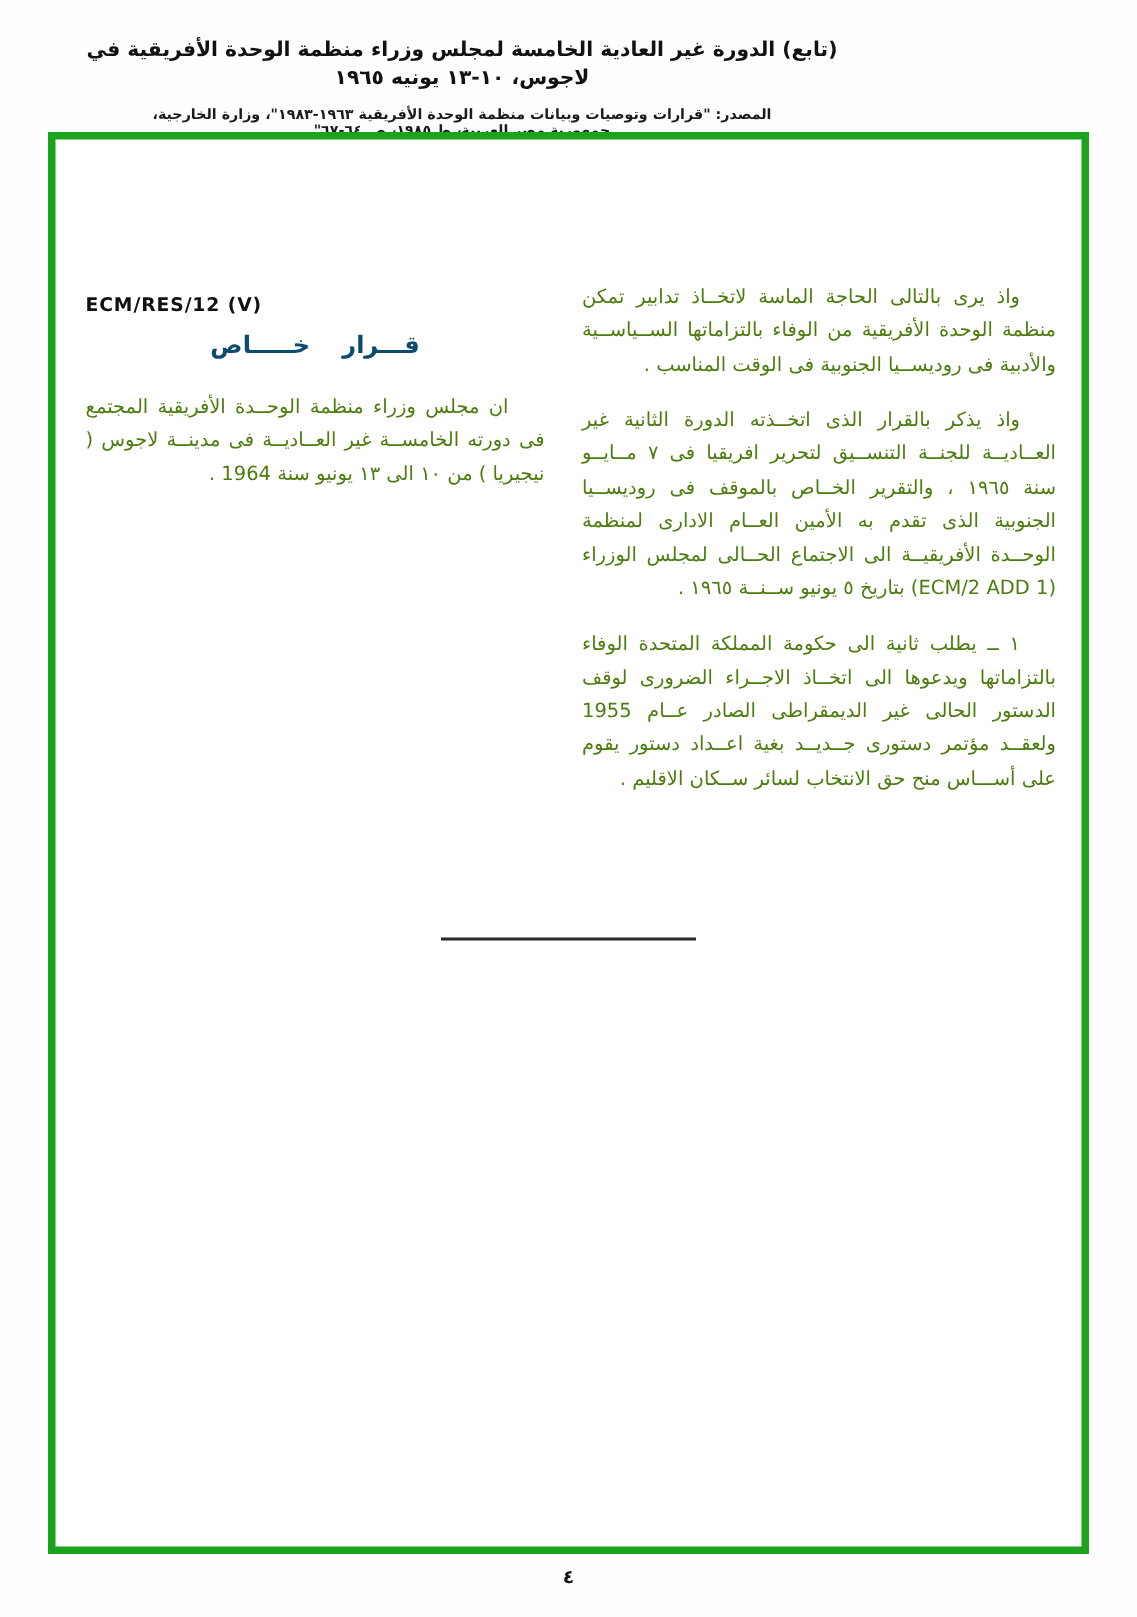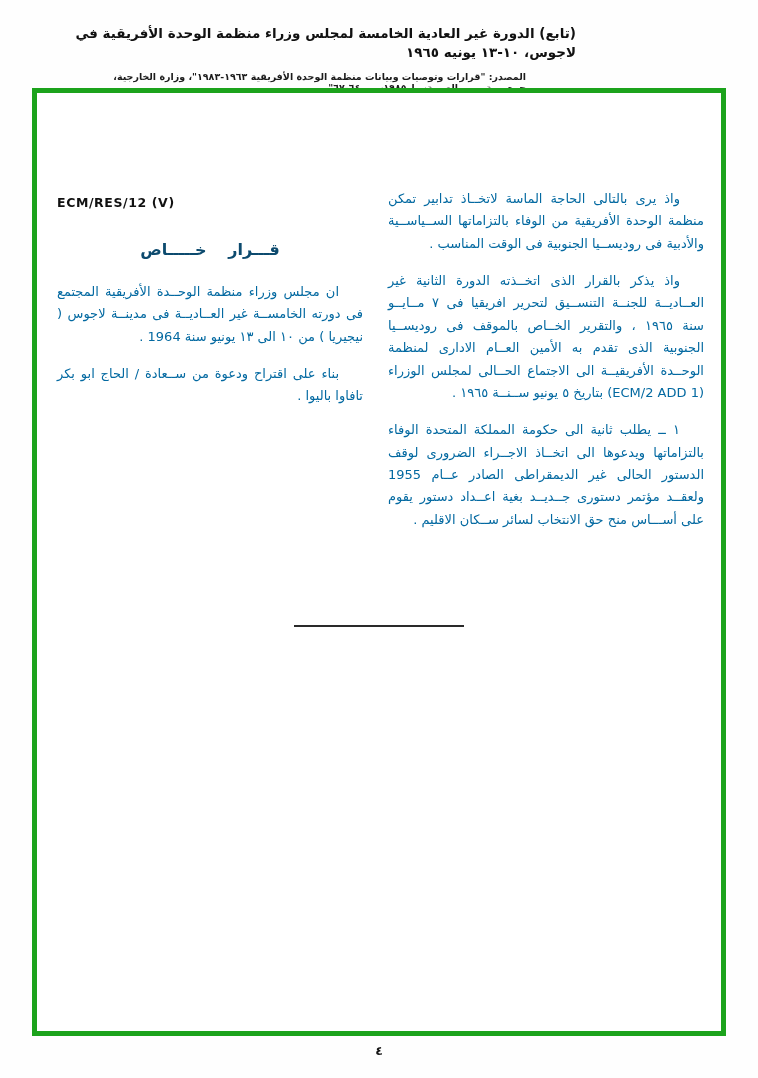--- a/index.html
+++ b/index.html
@@ -11,20 +11,21 @@
     position: relative;
     overflow: hidden;
   }
   .page { position: absolute; inset: 0; background: #fefefe; }
 
   
   .header {
     position: absolute;
     top: 24px; left: 0;
     width: 616px;
+    text-align: center;
     direction: rtl;
   }
   .header-title {
     font-size: 13.5px;
     font-weight: bold;
     color: #111;
     padding: 0 40px;
     line-height: 1.4;
   }
   .header-source {
@@ -48,31 +49,31 @@
   .col { position: absolute; direction: rtl; }
   .col-right { top: 95px;  right: 17px; width: 316px; }
   .col-left  { top: 102px; left: 20px;  width: 306px; }
 
   .para {
     font-size: 13px;
     line-height: 1.72;
     text-align: justify;
     text-indent: 24px;
     margin-bottom: 15px;
-    color: #0369a1;
+    color: #4d7c0f;
   }
 
   .ref {
     direction: ltr;
     text-align: left;
     font-weight: bold;
     font-size: 12.5px;
     letter-spacing: 0.6px;
     color: #111;
-    margin-bottom: 30px;
+    margin-bottom: 10px;
   }
   .title {
     text-align: center;
     font-size: 16px;
     font-weight: bold;
     word-spacing: 16px;
     color: #0c4a6e;
     margin: 4px 0 22px 0;
   }
 
@@ -111,21 +112,20 @@
     <div class="col col-right">
       <p class="para">واذ يرى بالتالى الحاجة الماسة لاتخــاذ تدابير تمكن منظمة الوحدة الأفريقية من الوفاء بالتزاماتها الســياســية والأدبية فى روديســيا الجنوبية فى الوقت المناسب .</p>
       <p class="para">واذ يذكر بالقرار الذى اتخــذته الدورة الثانية غير العــاديــة للجنــة التنســيق لتحرير افريقيا فى ٧ مــايــو سنة ١٩٦٥ ، والتقرير الخــاص بالموقف فى روديســيا الجنوبية الذى تقدم به الأمين العــام الادارى لمنظمة الوحــدة الأفريقيــة الى الاجتماع الحــالى لمجلس الوزراء (ECM/2 ADD 1) بتاريخ ٥ يونيو ســنــة ١٩٦٥ .</p>
       <p class="para">١ ــ يطلب ثانية الى حكومة المملكة المتحدة الوفاء بالتزاماتها ويدعوها الى اتخــاذ الاجــراء الضرورى لوقف الدستور الحالى غير الديمقراطى الصادر عــام 1955 ولعقــد مؤتمر دستورى جــديــد بغية اعــداد دستور يقوم على أســـاس منح حق الانتخاب لسائر ســكان الاقليم .</p>
     </div>
 
     <div class="col col-left">
       <div class="ref">ECM/RES/12 (V)</div>
       <h2 class="title">قـــرار خـــــاص</h2>
       <p class="para">ان مجلس وزراء منظمة الوحــدة الأفريقية المجتمع فى دورته الخامســة غير العــاديــة فى مدينــة لاجوس ( نيجيريا ) من ١٠ الى ١٣ يونيو سنة 1964 .</p>
-      <p class="para">بناء على اقتراح ودعوة من ســعادة / الحاج ابو بكر تافاوا باليوا .</p>
     </div>
 
     <div class="divider"></div>
 
   </div>
 
   <div class="page-number">٤</div>
 
 </div>
 

